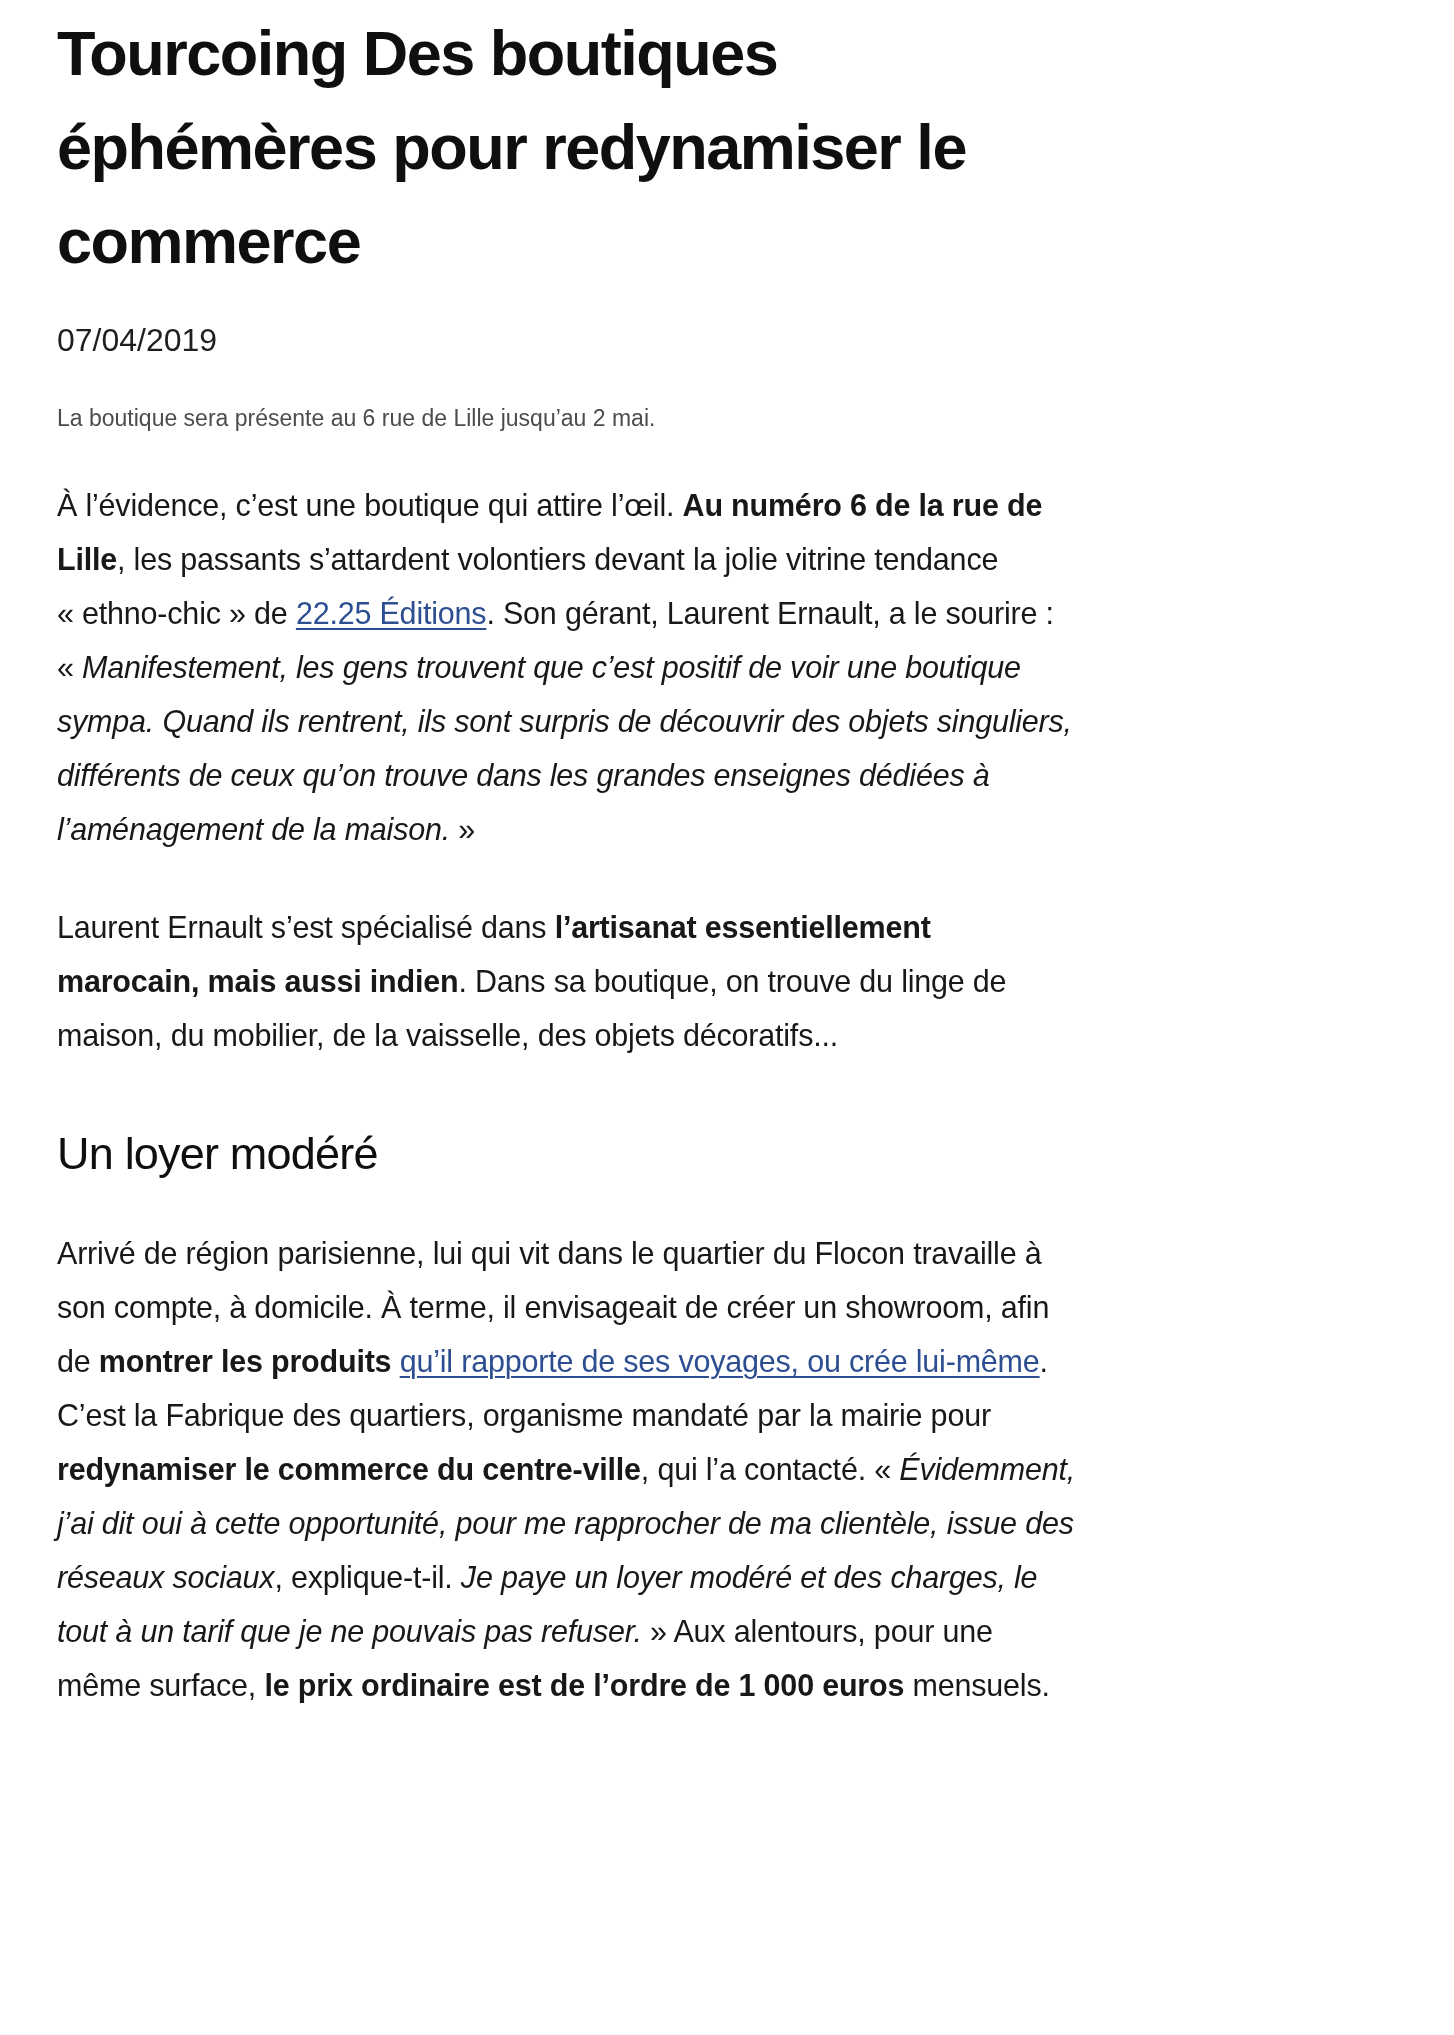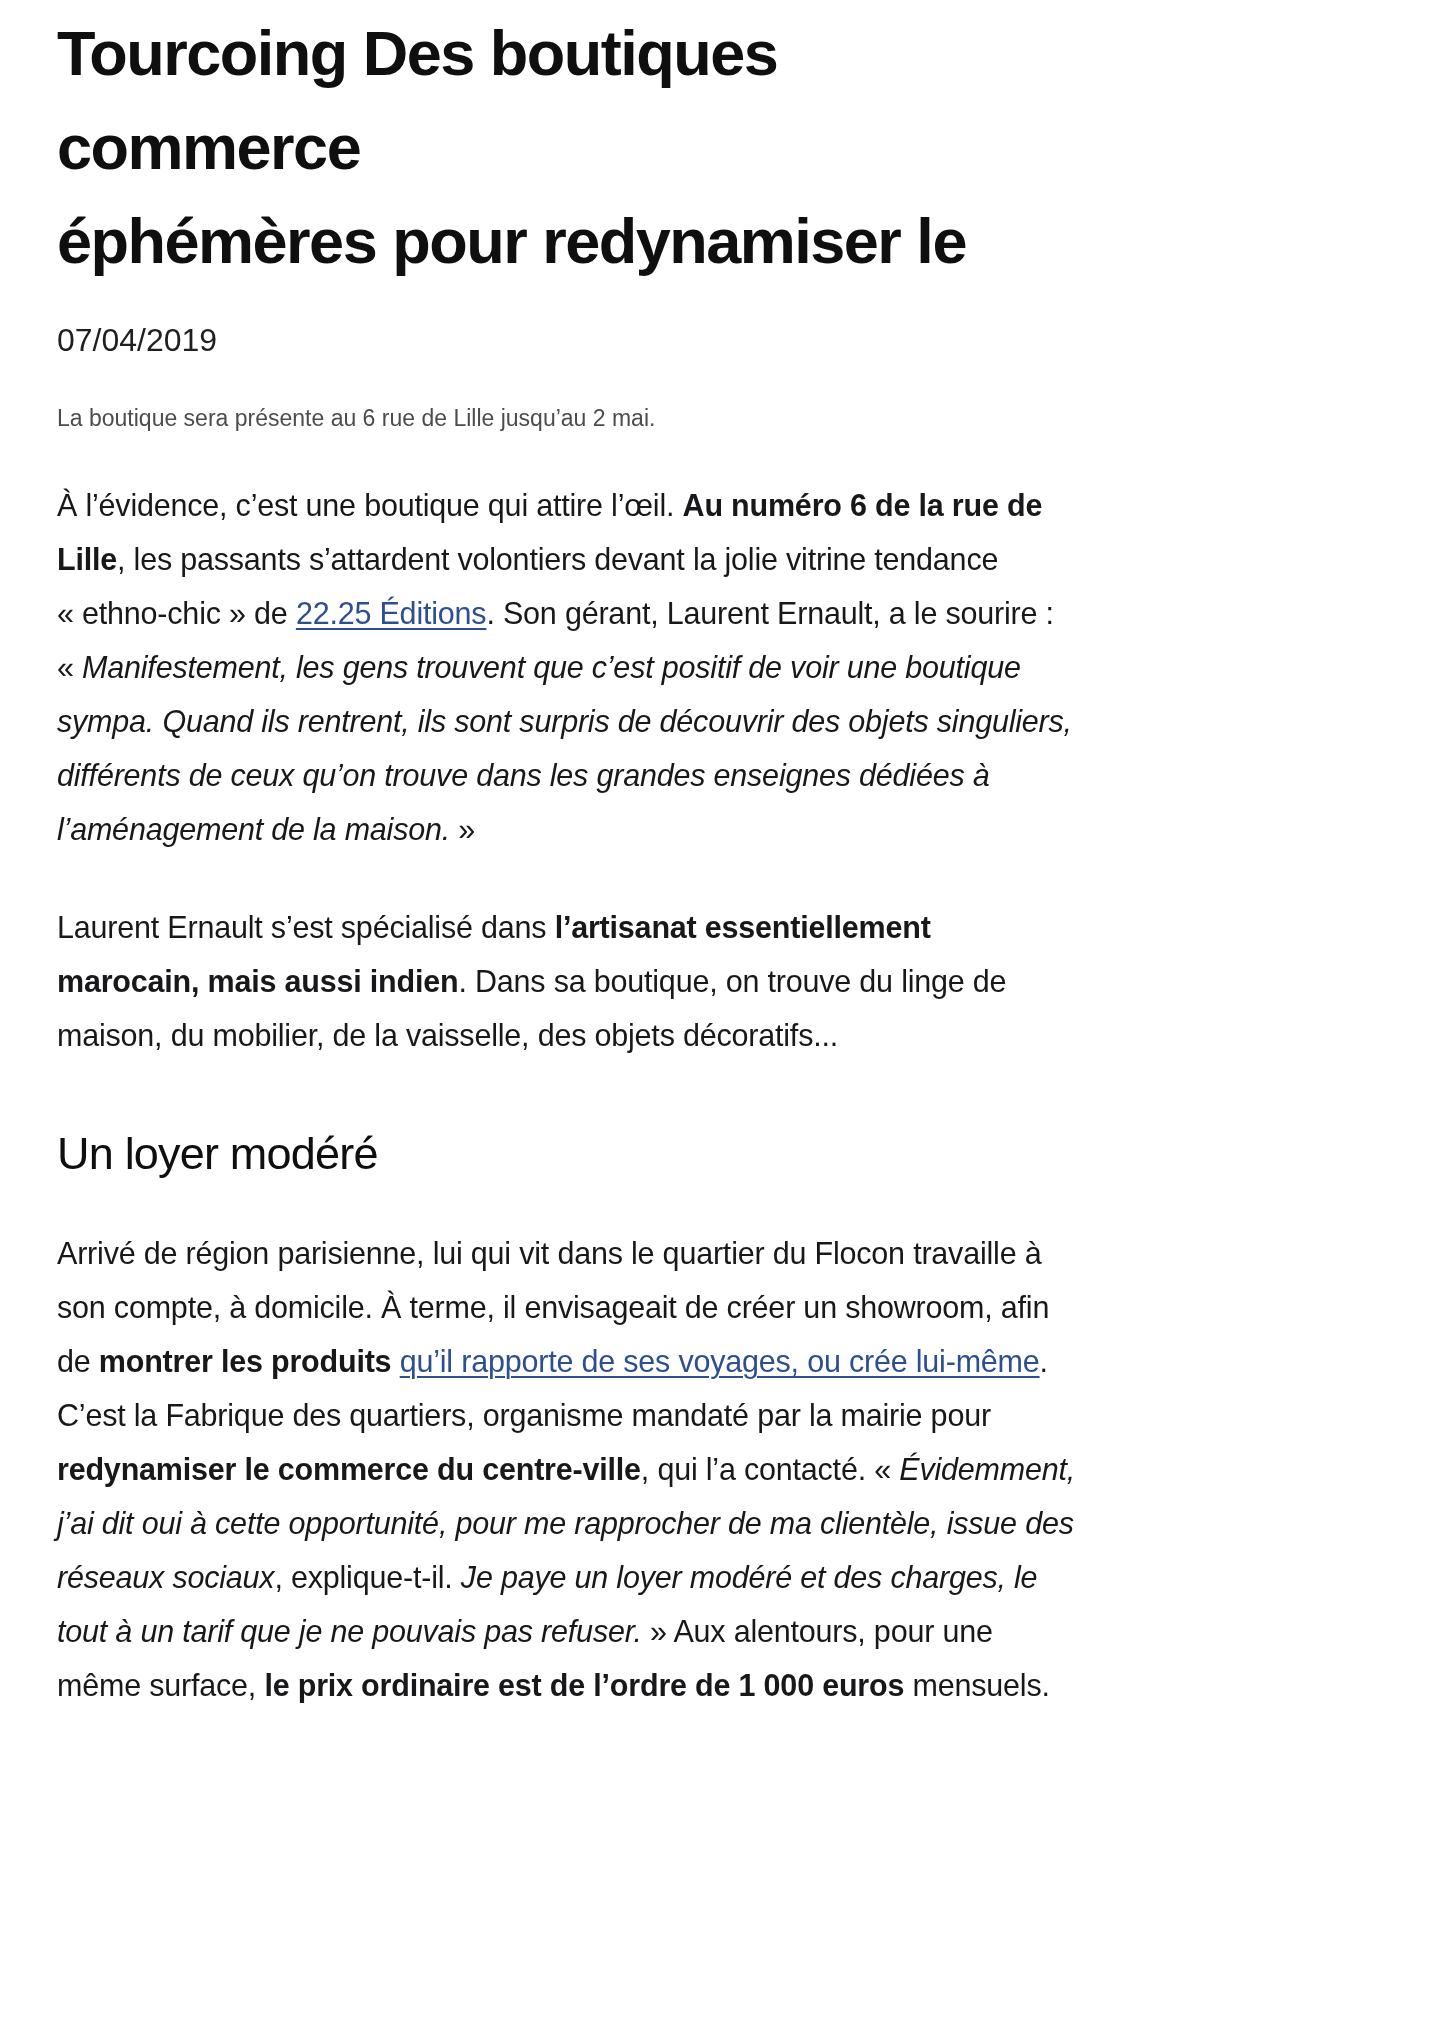--- a/index.html
+++ b/index.html
@@ -71,22 +71,22 @@
     cursor: pointer;
   }
 </style>
 </head>
 <body>
 
 <div class="page">
 
   <h1 class="title">
     <span class="tline">Tourcoing Des boutiques</span>
+    <span class="tline">éphémères pour redynamiser le</span>
     <span class="tline">commerce</span>
-    <span class="tline">éphémères pour redynamiser le</span>
   </h1>
 
   <div class="date">07/04/2019</div>
 
   <div class="caption body-col">La boutique sera présente au 6 rue de Lille jusqu’au 2 mai.</div>
 
   <div class="body-col">
     <p class="para"><span class="seg-regular">À l’évidence, c’est une boutique qui attire l’œil. </span><span class="seg-bold">Au numéro 6 de la rue de Lille</span><span class="seg-regular">, les passants s’attardent volontiers devant la jolie vitrine tendance «&nbsp;ethno-chic&nbsp;» de </span><a class="seg-link" href="#">22.25 Éditions</a><span class="seg-regular">. Son gérant, Laurent Ernault, a le sourire&nbsp;: «&nbsp;</span><span class="seg-italic">Manifestement, les gens trouvent que c’est positif de voir une boutique sympa. Quand ils rentrent, ils sont surpris de découvrir des objets singuliers, différents de ceux qu’on trouve dans les grandes enseignes dédiées à l’aménagement de la maison.</span><span class="seg-regular">&nbsp;»</span></p>
     <p class="para"><span class="seg-regular">Laurent Ernault s’est spécialisé dans </span><span class="seg-bold">l’artisanat essentiellement marocain, mais aussi indien</span><span class="seg-regular">. Dans sa boutique, on trouve du linge de maison, du mobilier, de la vaisselle, des objets décoratifs...</span></p>
     <h2 class="subhead">Un loyer modéré</h2>

